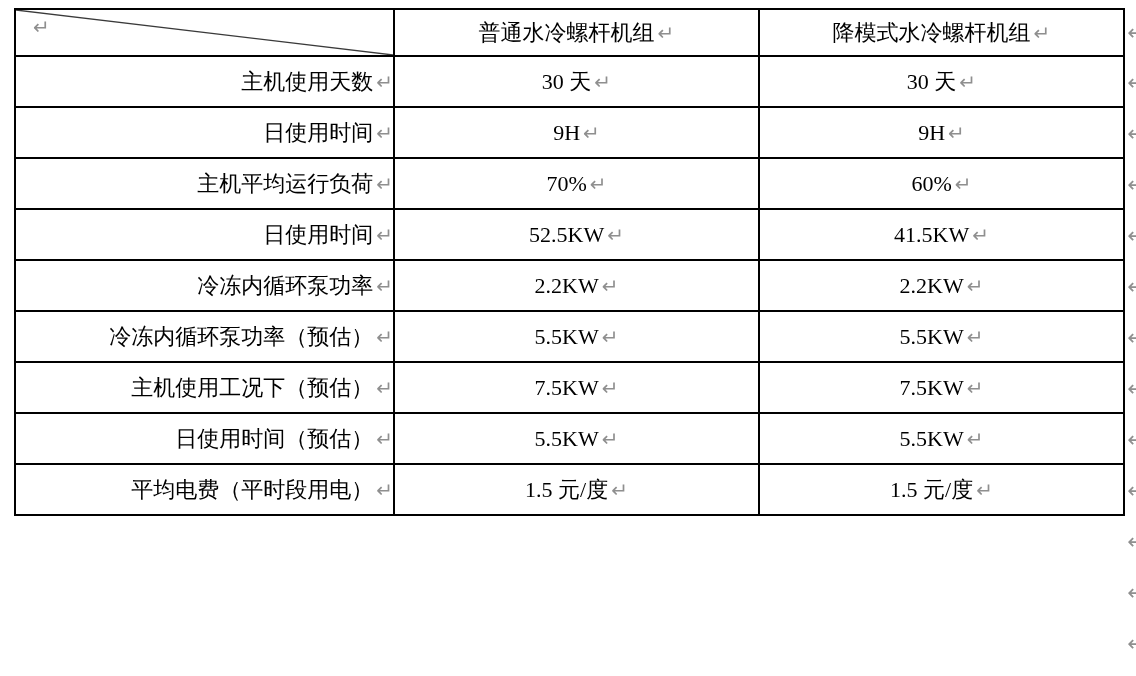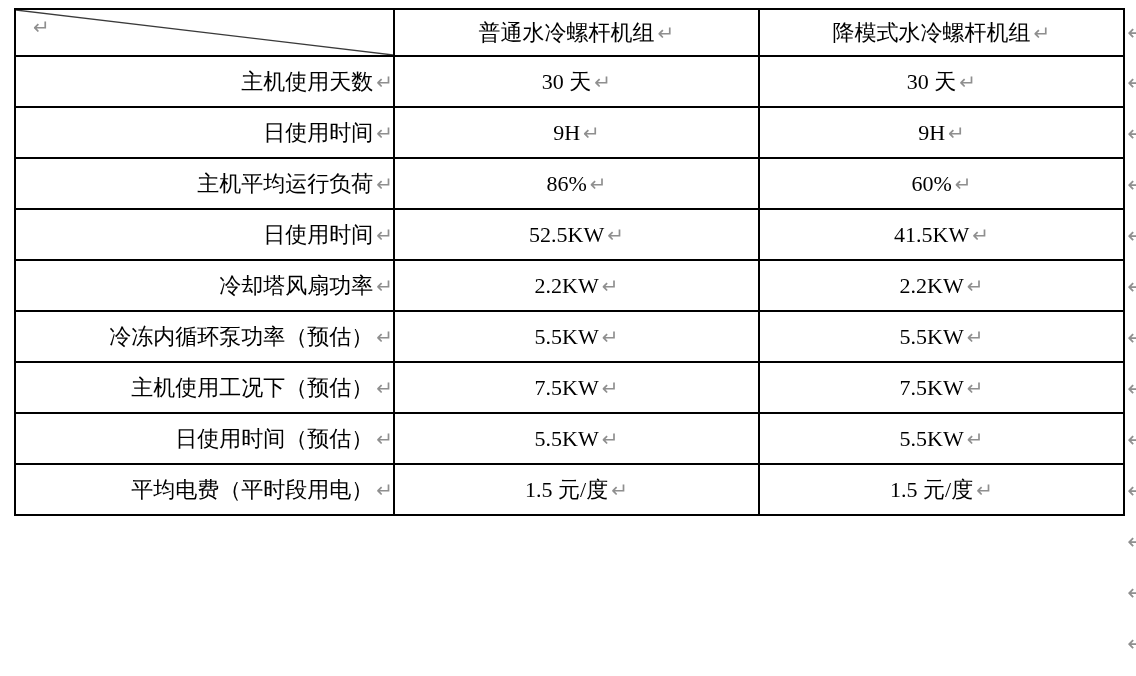--- a/index.html
+++ b/index.html
@@ -98,30 +98,30 @@
         <td class="value-cell"><span>30 天</span><span class="mark">↵</span></td>
         <td class="value-cell"><span>30 天</span><span class="mark">↵</span></td>
       </tr>
       <tr>
         <td class="label-cell"><span><span>日使用时间</span></span><span class="mark">↵</span></td>
         <td class="value-cell"><span>9H</span><span class="mark">↵</span></td>
         <td class="value-cell"><span>9H</span><span class="mark">↵</span></td>
       </tr>
       <tr>
         <td class="label-cell"><span><span>主机平均运行负荷</span></span><span class="mark">↵</span></td>
-        <td class="value-cell"><span>86%</span><span class="mark">↵</span></td>
+        <td class="value-cell"><span>70%</span><span class="mark">↵</span></td>
         <td class="value-cell"><span>60%</span><span class="mark">↵</span></td>
       </tr>
       <tr>
         <td class="label-cell"><span><span>日使用时间</span></span><span class="mark">↵</span></td>
         <td class="value-cell"><span>52.5KW</span><span class="mark">↵</span></td>
         <td class="value-cell"><span>41.5KW</span><span class="mark">↵</span></td>
       </tr>
       <tr>
-        <td class="label-cell"><span><span>冷却塔风扇功率</span></span><span class="mark">↵</span></td>
+        <td class="label-cell"><span><span>冷冻内循环泵功率</span></span><span class="mark">↵</span></td>
         <td class="value-cell"><span>2.2KW</span><span class="mark">↵</span></td>
         <td class="value-cell"><span>2.2KW</span><span class="mark">↵</span></td>
       </tr>
       <tr>
         <td class="label-cell"><span><span>冷冻内循环泵功率（预估）</span></span><span class="mark">↵</span></td>
         <td class="value-cell"><span>5.5KW</span><span class="mark">↵</span></td>
         <td class="value-cell"><span>5.5KW</span><span class="mark">↵</span></td>
       </tr>
       <tr>
         <td class="label-cell"><span><span>主机使用工况下（预估）</span></span><span class="mark">↵</span></td>

